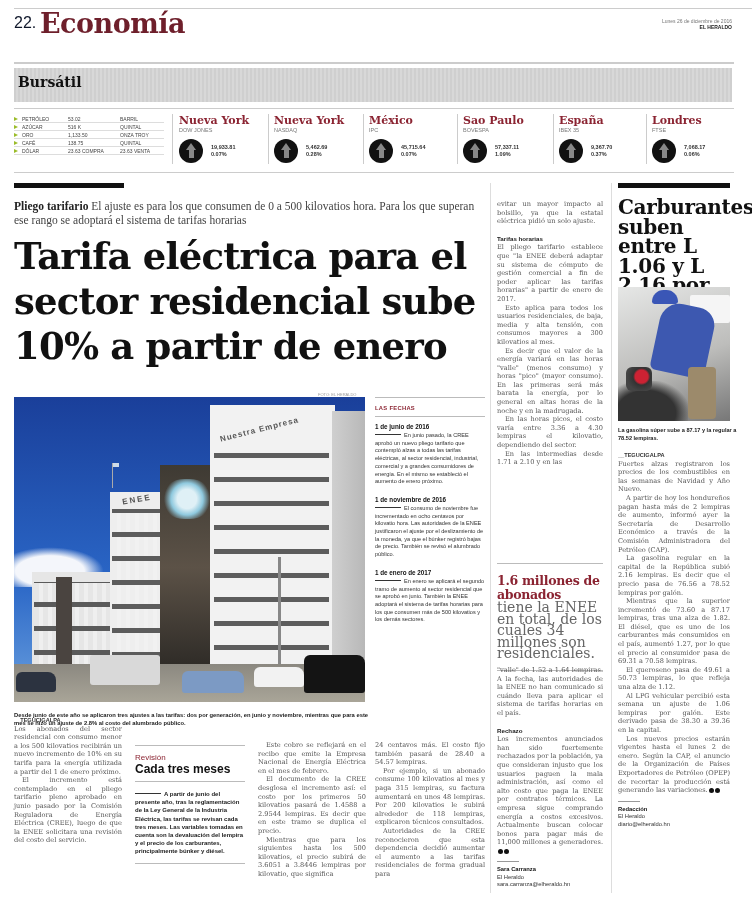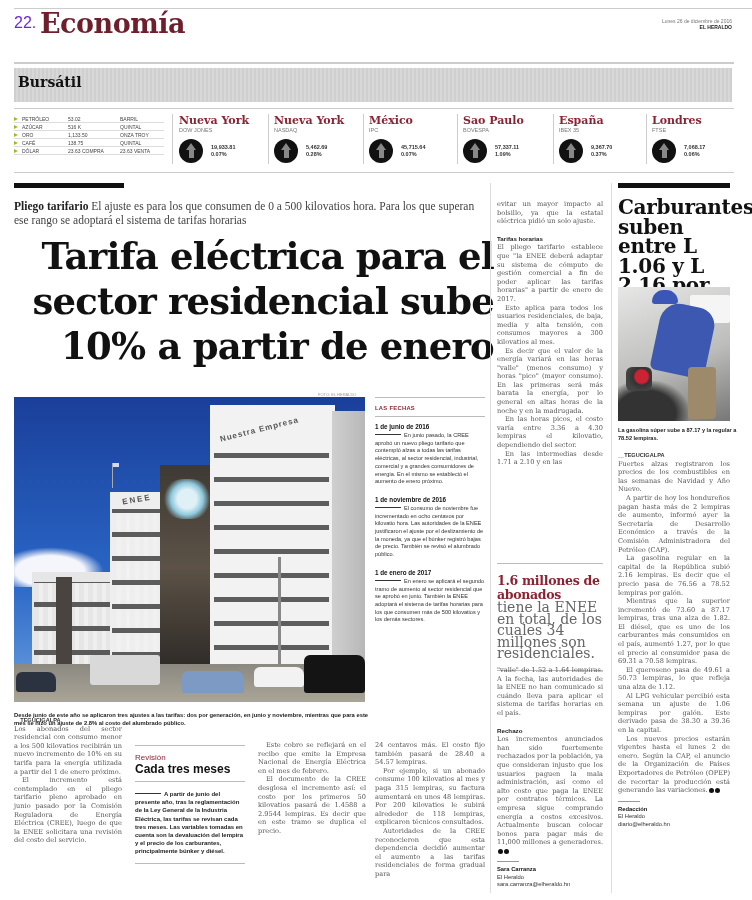--- a/index.html
+++ b/index.html
@@ -1,21 +1,21 @@
 <!DOCTYPE html>
 <html><head>
 <meta charset="utf-8">
 <style>
   * { box-sizing: border-box; margin: 0; padding: 0; }
   html, body { width: 752px; height: 900px; background: #fff; overflow: hidden; }
   body { font-family: "DejaVu Serif", serif; color: #222; position: relative; }
   .abs { position: absolute; }
 
   
-  .page-num { left: 14px; top: 14px; font-family: "Liberation Sans", sans-serif; font-size: 16px; color: #6d28d9; }
+  .page-num { left: 14px; top: 14px; font-family: "Liberation Sans", sans-serif; font-size: 16px; color: #0f172a; }
   .section-title { left: 40px; top: 8px; font-family: "DejaVu Serif", serif; font-weight: bold; font-size: 27px; color: #6e1f2b; letter-spacing: -0.5px; }
   .top-rule { left: 14px; top: 8px; width: 740px; height: 1px; background: #ccc; }
   .dateline { right: 20px; top: 18px; text-align: right; font-family: "Liberation Sans", sans-serif; font-size: 5px; color: #777; line-height: 6px; }
   .dateline b { display:block; color:#222; font-size: 5px; font-weight: bold; }
   .rule2 { left: 14px; top: 62px; width: 720px; height: 2px; background: #ccc; }
 
   
   .burs-band { left: 14px; top: 68px; width: 718px; height: 34px; background: repeating-linear-gradient(90deg,#cfcfcf 0 2px,#d8d8d8 2px 4px); }
   .burs-title { left: 18px; top: 74px; font-family: "DejaVu Serif", serif; font-weight: bold; font-size: 14px; color: #111; }
   .rule3 { left: 14px; top: 108px; width: 720px; height: 1px; background: #ccc; }
@@ -37,21 +37,21 @@
   .market .arrow::before { content: ""; position: absolute; left: 7px; top: 4px; border-left: 5px solid transparent; border-right: 5px solid transparent; border-bottom: 7px solid #888; }
   .market .arrow::after { content: ""; position: absolute; left: 9.5px; top: 11px; width: 5px; height: 8px; background: #888; }
   .market .vals { position: absolute; left: 32px; top: 30px; font-family: "Liberation Sans", sans-serif; font-size: 5.5px; font-weight: bold; color: #333; line-height: 7px; }
 
   .rule4 { left: 14px; top: 172px; width: 720px; height: 1px; background: #ccc; }
 
   
   .kicker-bar { left: 14px; top: 183px; width: 110px; height: 5px; background: #111; }
   .deck { left: 14px; top: 199px; width: 470px; font-family: Liberation Serif, serif; font-size: 11.5px; line-height: 14px; color: #444; }
   .deck b { color: #222; }
-  .headline { left: 14px; top: 234px; width: 480px; font-family: "DejaVu Serif", serif; font-weight: bold; font-size: 37px; line-height: 45px; color: #111; letter-spacing: -0.8px; text-align: right; }
+  .headline { left: 14px; top: 234px; width: 480px; font-family: "DejaVu Serif", serif; font-weight: bold; font-size: 37px; line-height: 45px; color: #111; letter-spacing: -0.8px; }
 
   
   .photo { left: 14px; top: 397px; width: 351px; height: 305px; overflow: hidden; background: #1f4fa6; }
   .photo .sky { position:absolute; inset:0; background: linear-gradient(180deg,#1a3f9a 0%,#2a66c6 60%,#6aa0df 100%); }
   .photo .cloud { position:absolute; left:0; top:150px; width:90px; height:40px; background: radial-gradient(ellipse at 40% 60%, #f4f6fb 0 45%, transparent 70%); }
   .photo .bldg-main { position:absolute; left:196px; top:8px; width:125px; height:260px; background:#f2f2f2; }
   .photo .bldg-side { position:absolute; left:318px; top:14px; width:33px; height:260px; background: linear-gradient(90deg,#cfcfcf,#b8b8b8); }
   .photo .bldg-glass { position:absolute; left:146px; top:68px; width:54px; height:205px; background: linear-gradient(180deg,#3e3a33,#5c5247 50%,#2d2a26); }
   .photo .bldg-left { position:absolute; left:96px; top:95px; width:52px; height:180px; background:#eee; }
   .photo .bldg-far { position:absolute; left:18px; top:175px; width:80px; height:100px; background:#e6e6e6; }
@@ -319,20 +319,21 @@
   <div class="lbl">Revisión</div>
   <div class="ttl">Cada tres meses</div>
   <div class="sep"></div>
   <div class="txt"><span class="dash"></span><span>A partir de junio del presente año, tras la reglamentación de la Ley General de la Industria Eléctrica, las tarifas se revisan cada tres meses. Las variables tomadas en cuenta son la devaluación del lempira y el precio de los carburantes, principalmente búnker y diésel.</span></div>
   <div class="botline"></div>
 </div>
 
 <div class="abs col blcol3">
   <p>Este cobro se reflejará en el recibo que emite la Empresa Nacional de Energía Eléctrica en el mes de febrero.</p>
   <p>El documento de la CREE desglosa el incremento así: el costo por los primeros 50 kilovatios pasará de 1.4588 a 2.9544 lempiras. Es decir que en este tramo se duplica el precio.</p>
+  <p>Mientras que para los siguientes hasta los 500 kilovatios, el precio subirá de 3.6051 a 3.8446 lempiras por kilovatio, que significa</p>
 </div>
 
 <div class="abs col blcol4">
   <p class="noi">24 centavos más. El costo fijo también pasará de 28.40 a 54.57 lempiras.</p>
   <p>Por ejemplo, si un abonado consume 100 kilovatios al mes y paga 315 lempiras, su factura aumentará en unos 48 lempiras. Por 200 kilovatios le subirá alrededor de 118 lempiras, explicaron técnicos consultados.</p>
   <p>Autoridades de la CREE reconocieron que esta dependencia decidió aumentar el aumento a las tarifas residenciales de forma gradual para</p>
 </div>
 
 <div class="abs vsep" style="left:490px;top:183px;height:710px;"></div>
 <div class="abs vsep" style="left:611px;top:183px;height:710px;"></div>

